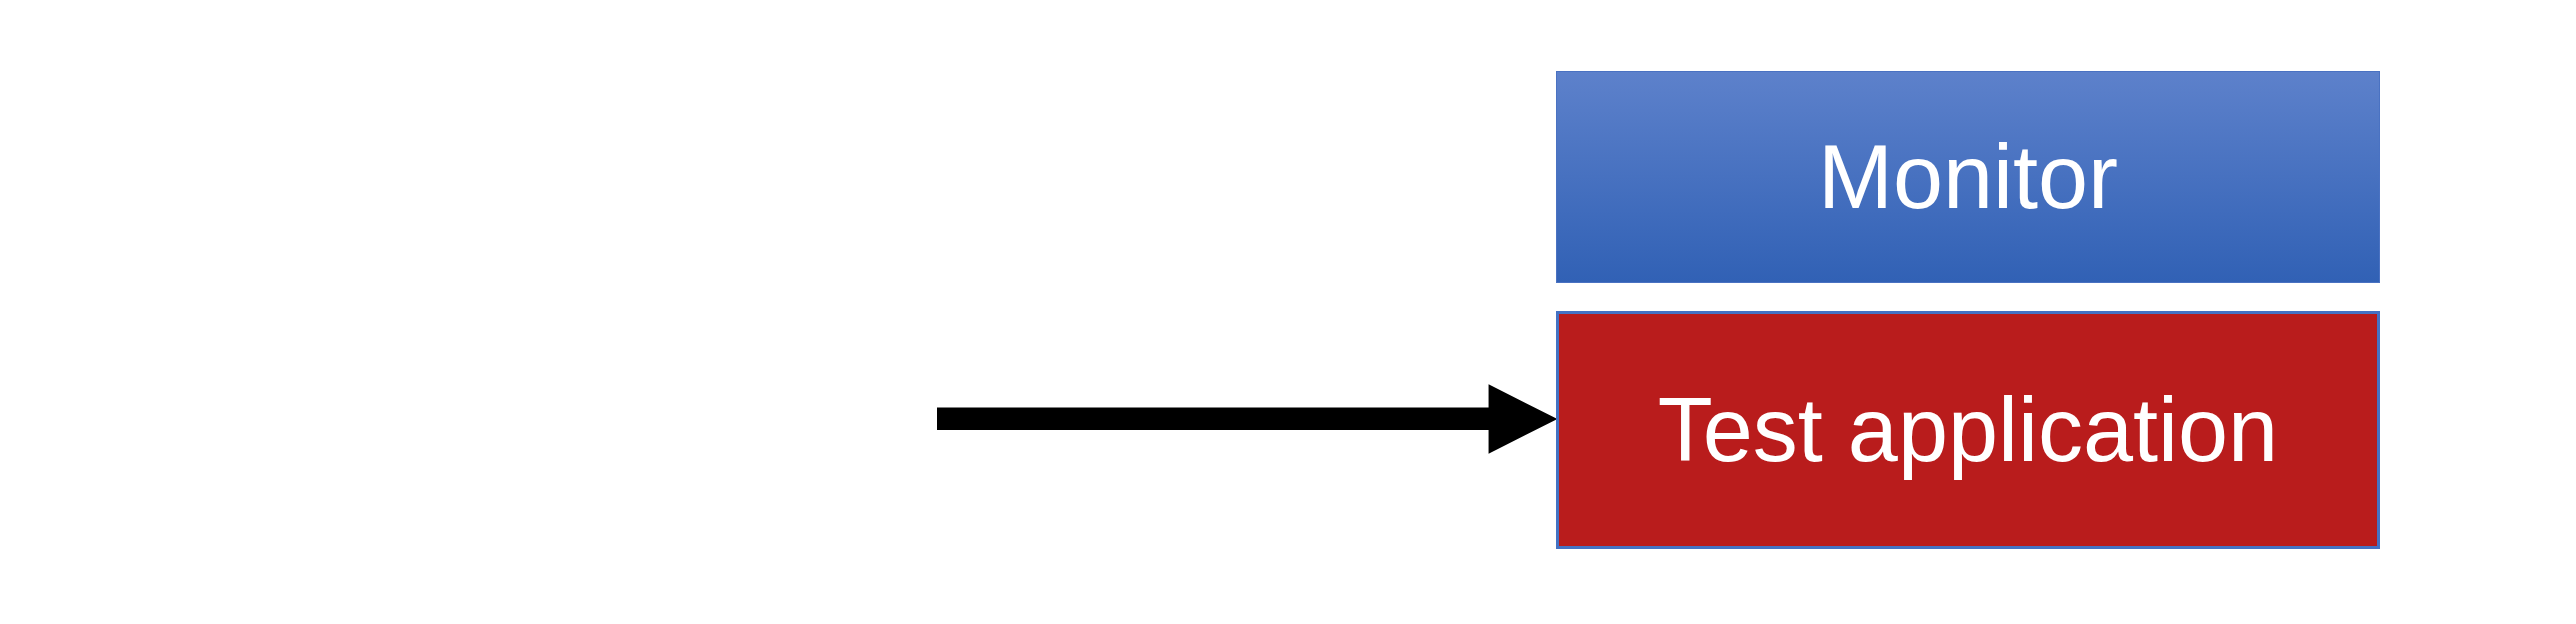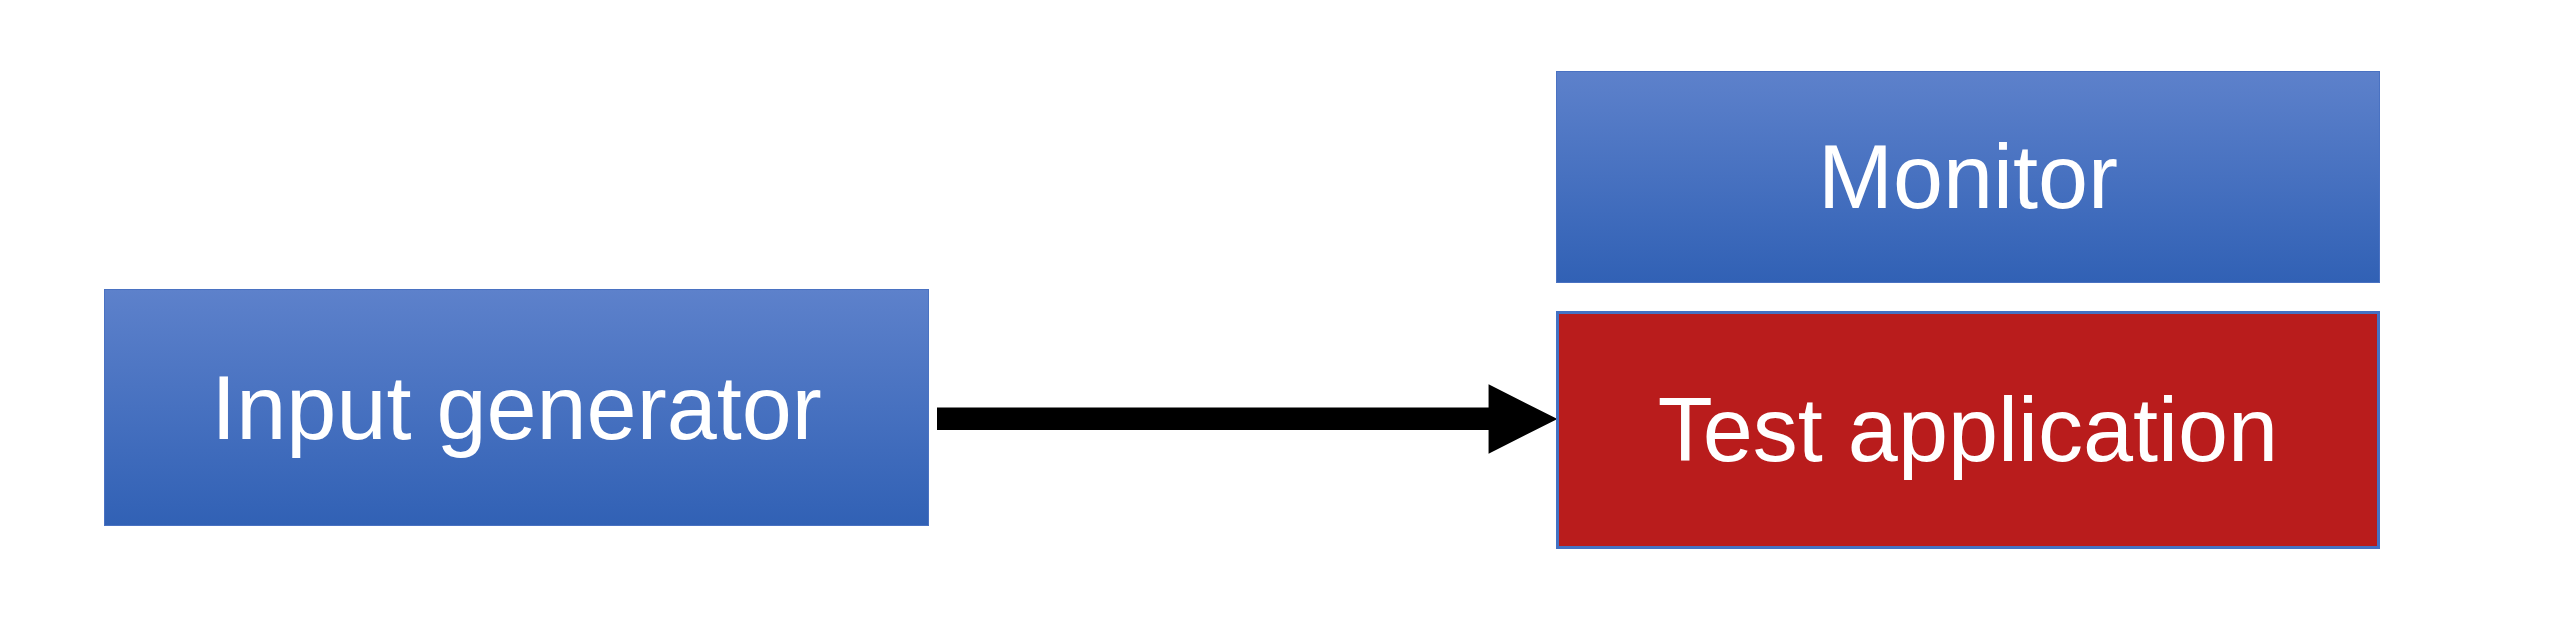--- a/index.html
+++ b/index.html
@@ -68,23 +68,20 @@
     width: 623px;
     height: 72px;
     display: block;
   }
 </style>
 </head>
 <body>
 
 <div class="canvas" style="background: rgb(255, 255, 255);">
 
-  <div class="node node-blue" id="node-input-generator" style="background: linear-gradient(rgb(93, 129, 203) 0%, rgb(49, 97, 181) 100%); border-color: rgb(74, 114, 194); color: rgb(255, 255, 255);">
-    <span class="label">Input generator</span>
-  </div>
 
   <svg class="arrow-svg" viewBox="0 0 968 112" preserveAspectRatio="none" aria-hidden="true">
     <polygon points="0,38 857,38 857,2 964,56 857,110 857,73 0,73" fill="#000000"></polygon>
   </svg>
 
   <div class="node node-blue" id="node-monitor" style="background: linear-gradient(rgb(93, 129, 203) 0%, rgb(49, 97, 181) 100%); border-color: rgb(74, 114, 194); color: rgb(255, 255, 255);">
     <span class="label">Monitor</span>
   </div>
 
   <div class="node node-black" id="node-test-application" style="background: #b91c1c; border-color: rgb(68, 114, 196); color: rgb(255, 255, 255);">

